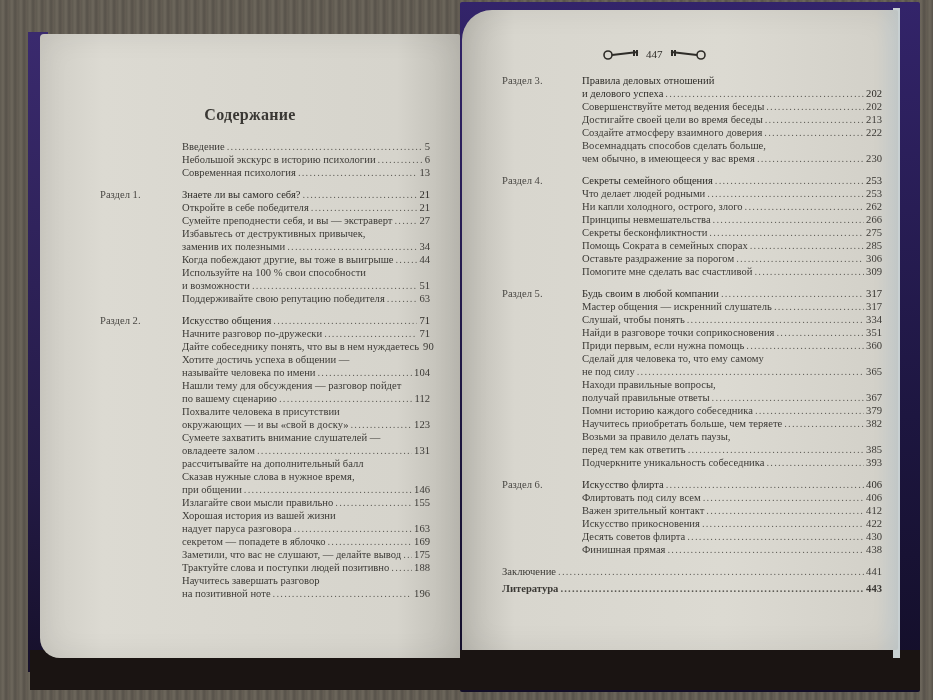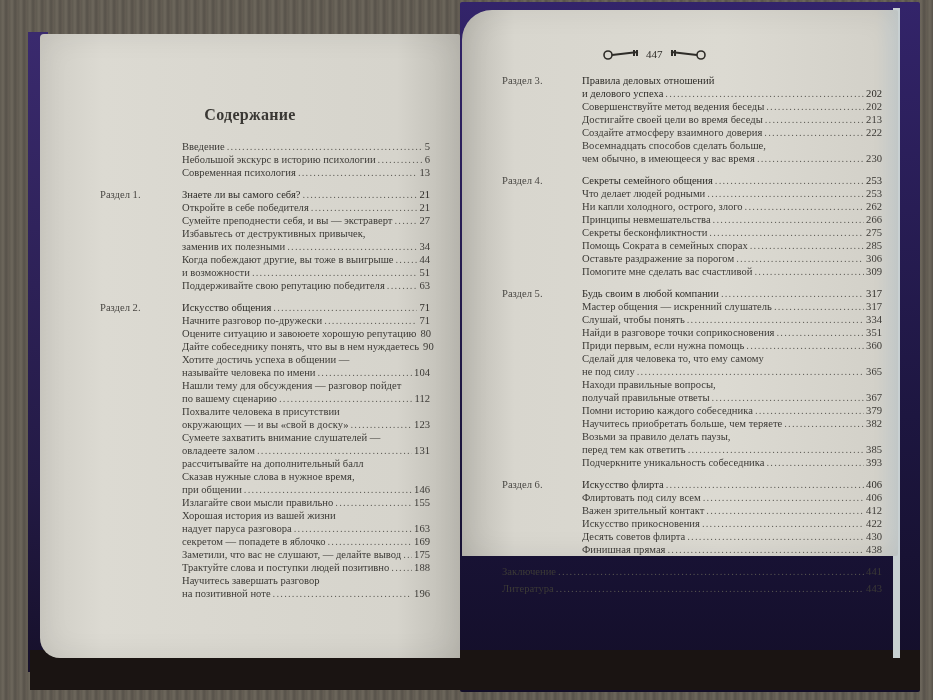--- a/index.html
+++ b/index.html
@@ -24,21 +24,21 @@
   .page {
     position: absolute; background: #d9d7cf; color: #3c3a36;
     box-shadow: inset 0 0 30px rgba(0,0,0,0.08);
   }
   .page-left {
     left: 40px; top: 34px; width: 420px; height: 624px;
     border-radius: 4px 2px 0 20px;
     background: linear-gradient(90deg, #cfcdc5 0%, #dcdad2 15%, #d6d4cc 85%, #bdbbb3 100%);
   }
   .page-right {
-    left: 462px; top: 10px; width: 436px; height: 546px;
+    left: 462px; top: 10px; width: 436px; height: 640px;
     border-radius: 30px 2px 2px 0;
     background: linear-gradient(90deg, #bdbbb3 0%, #d8d6ce 12%, #dcdad2 60%, #d3d1c9 95%, #c9cfcf 100%);
   }
   .page-edge-right {
     position: absolute; left: 893px; top: 8px; width: 7px; height: 650px; background: #c8d0d2;
   }
   .toc-title {
     position: absolute; left: 0; width: 100%; top: 72px; text-align: center;
     font-size: 16px; font-weight: bold; color: #3a3834; letter-spacing: 0.3px;
   }
@@ -137,20 +137,21 @@
               </div>
             </div>
             <div class="entry">
               <div class="line">
                 <span class="txt">Когда побеждают другие, вы тоже в выигрыше</span>
                 <span class="dots"></span>
                 <span class="pg">44</span>
               </div>
             </div>
             <div class="entry">
+              <span class="plain">Используйте на 100 % свои способности</span>
               <div class="line">
                 <span class="txt">и возможности</span>
                 <span class="dots"></span>
                 <span class="pg">51</span>
               </div>
             </div>
             <div class="entry">
               <div class="line">
                 <span class="txt">Поддерживайте свою репутацию победителя</span>
                 <span class="dots"></span>
@@ -167,27 +168,20 @@
             <div class="line">
               <span class="txt bold">Искусство общения</span>
               <span class="dots"></span>
               <span class="pg bold">71</span>
             </div>
             <div class="entry">
               <div class="line">
                 <span class="txt">Начните разговор по-дружески</span>
                 <span class="dots"></span>
                 <span class="pg">71</span>
-              </div>
-            </div>
-            <div class="entry">
-              <div class="line">
-                <span class="txt">Оцените ситуацию и завоюете хорошую репутацию</span>
-                <span class="dots"></span>
-                <span class="pg">80</span>
               </div>
             </div>
             <div class="entry">
               <div class="line">
                 <span class="txt">Дайте собеседнику понять, что вы в нем нуждаетесь</span>
                 <span class="dots"></span>
                 <span class="pg">90</span>
               </div>
             </div>
             <div class="entry">
@@ -542,21 +536,21 @@
         </div>
       </div>
       <div>
         <div class="entry" style="margin-bottom: 4px;">
           <div class="line">
             <span class="txt">Заключение</span>
             <span class="dots"></span>
             <span class="pg">441</span>
           </div>
         </div>
-        <div class="entry" style="margin-bottom: 4px;">
+        <div class="entry" style="margin-bottom: 4px; font-weight: bold;">
           <div class="line">
             <span class="txt">Литература</span>
             <span class="dots"></span>
             <span class="pg">443</span>
           </div>
         </div>
       </div>
     </div>
 </div>
 

